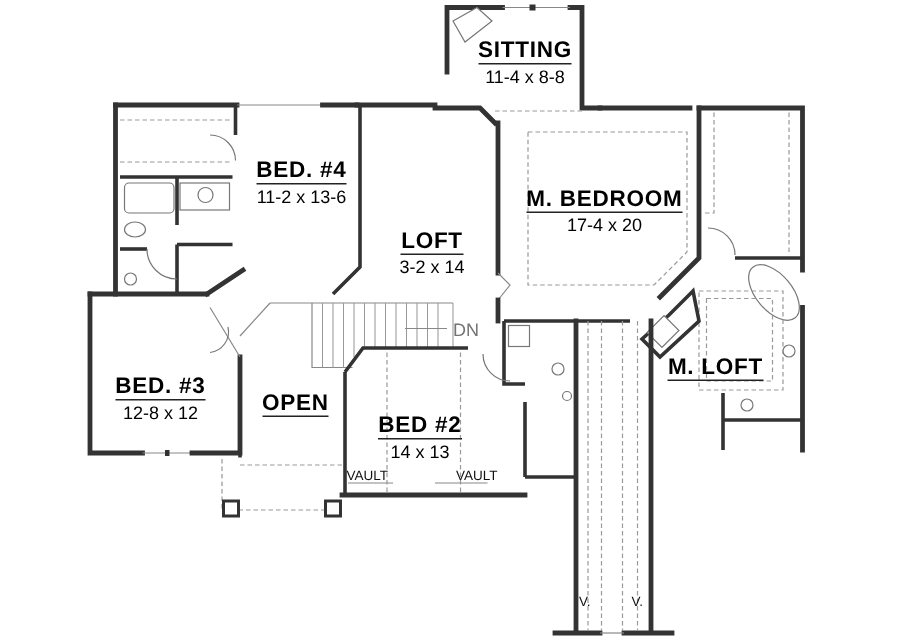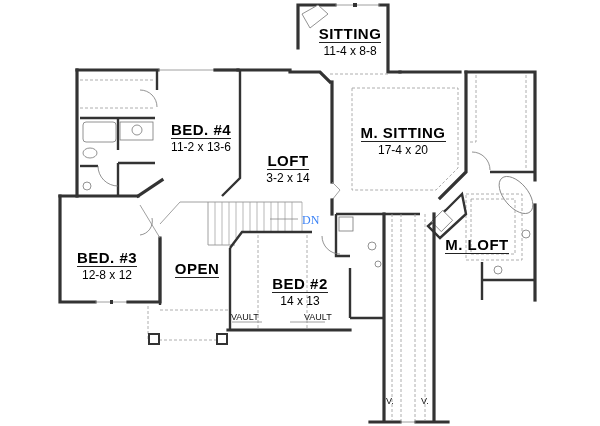--- a/index.html
+++ b/index.html
@@ -8,21 +8,21 @@
   .wall { fill:none; stroke:#333; stroke-width:3.2; stroke-linecap:square; }
   .wall-inner { fill:none; stroke:#333; stroke-width:2.4; }
   .thin { fill:none; stroke:#888; stroke-width:0.8; }
   .dash { fill:none; stroke:#999; stroke-width:0.8; stroke-dasharray:3,2; }
   .fixture { fill:#fff; stroke:#777; stroke-width:0.8; }
   .door { fill:none; stroke:#777; stroke-width:0.8; }
   .lbl { position:absolute; text-align:center; color:#000000; line-height:1; }
   .lbl .name { font-weight:bold; font-size:15px; letter-spacing:0.5px; border-bottom:1px solid #222; padding-bottom:1px; display:inline-block; }
   .lbl .dim { font-size:12px; display:block; margin-top:2px; }
   .small { position:absolute; font-size:9px; color:#111;text-align:right; }
-  .dn { position:absolute; font-size:12px; color:#3b82f6;font-family:Liberation Serif, serif; }
+  .dn { position:absolute; font-size:12px; color:#737373; }
 </style>
 </head>
 <body>
 
 <svg class="plan" viewBox="0 0 600 426">
 
   <g>
     <path class="wall" d="M298,48 L298,5 L335,5"></path>
     <path class="wall" d="M380,5 L388,5 L388,72 L400,72"></path>
     <path class="thin" d="M335,5 L380,5"></path>
@@ -159,45 +159,45 @@
     <path class="wall" d="M416,422 L448,422"></path>
     <path class="thin" d="M400,422 L416,422"></path>
   </g>
 </svg>
 
 <div class="lbl" style="left:305px; top:26px; width:90px;">
   <span class="name">SITTING</span>
   <span class="dim">11-4 x 8-8</span>
 </div>
 
-<div class="lbl" style="left:160px; top:106px; width:82px;margin-top:16px;">
+<div class="lbl" style="left:160px; top:106px; width:82px;">
   <span class="name">BED. #4</span>
   <span class="dim">11-2 x 13-6</span>
 </div>
 
 <div class="lbl" style="left:248px; top:106px; width:80px;margin-top:47px;">
   <span class="name">LOFT</span>
   <span class="dim">3-2 x 14</span>
 </div>
 
 <div class="lbl" style="left:348px; top:125px; width:110px;">
-  <span class="name">M. SITTING</span>
+  <span class="name">M. BEDROOM</span>
   <span class="dim">17-4 x 20</span>
 </div>
 
 <div class="lbl" style="left:64px; top:250px; width:86px;">
   <span class="name">BED. #3</span>
   <span class="dim">12-8 x 12</span>
 </div>
 
 <div class="lbl" style="left:168px; top:261px; width:58px;">
   <span class="name">OPEN</span>
 </div>
 
-<div class="lbl" style="left:264px; top:276px; width:72px;">
+<div class="lbl" style="left:244px; top:276px; width:72px;">
   <span class="name">BED #2</span>
   <span class="dim">14 x 13</span>
 </div>
 
 <div class="lbl" style="left:444px; top:237px; width:66px;">
   <span class="name">M. LOFT</span>
 </div>
 
 <div class="dn" style="left:302px; top:213px;">DN</div>
 <div class="small" style="left:231px; top:312px;">VAULT</div>

